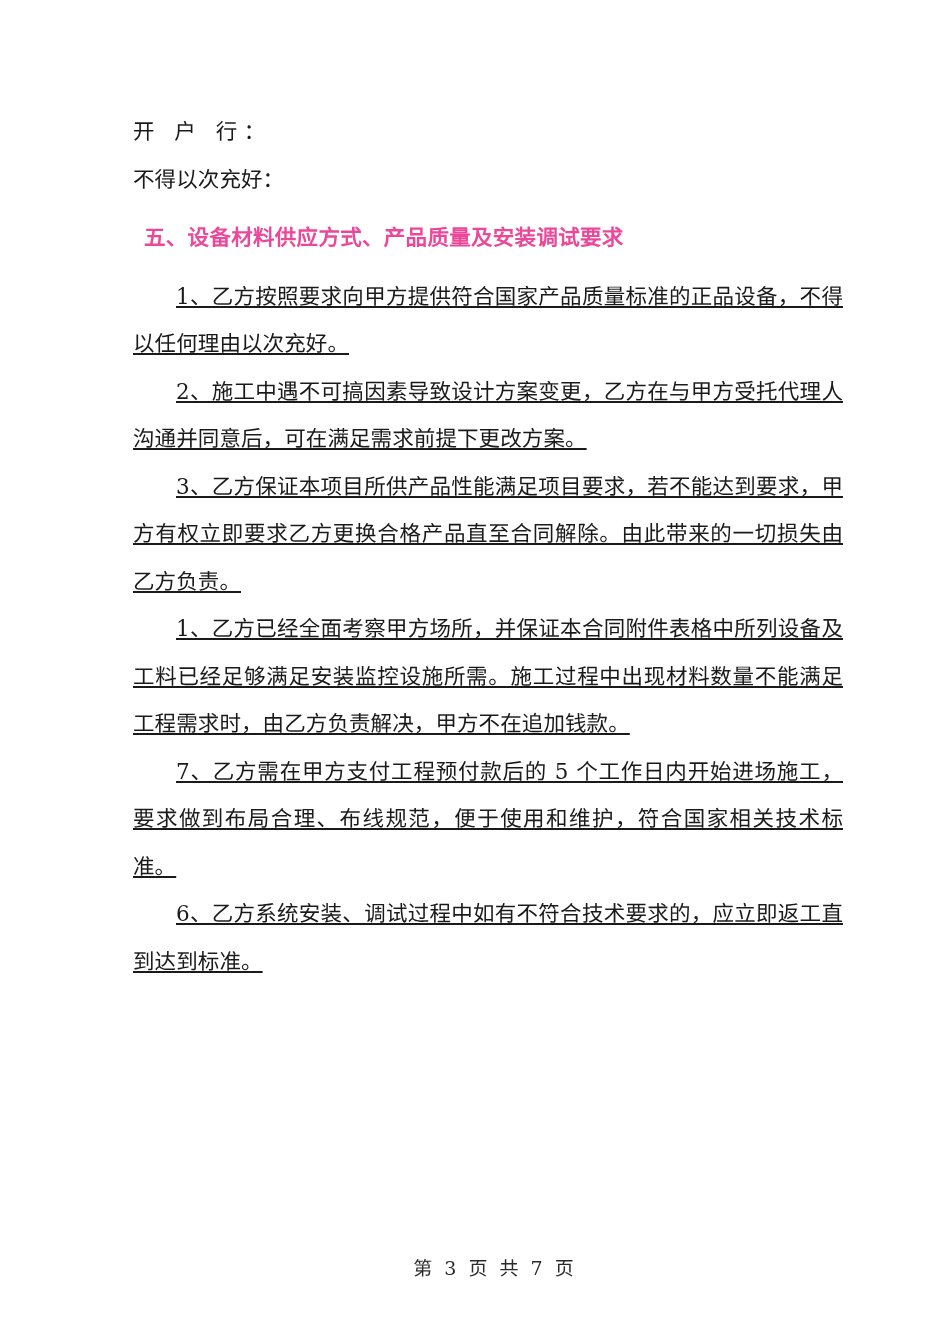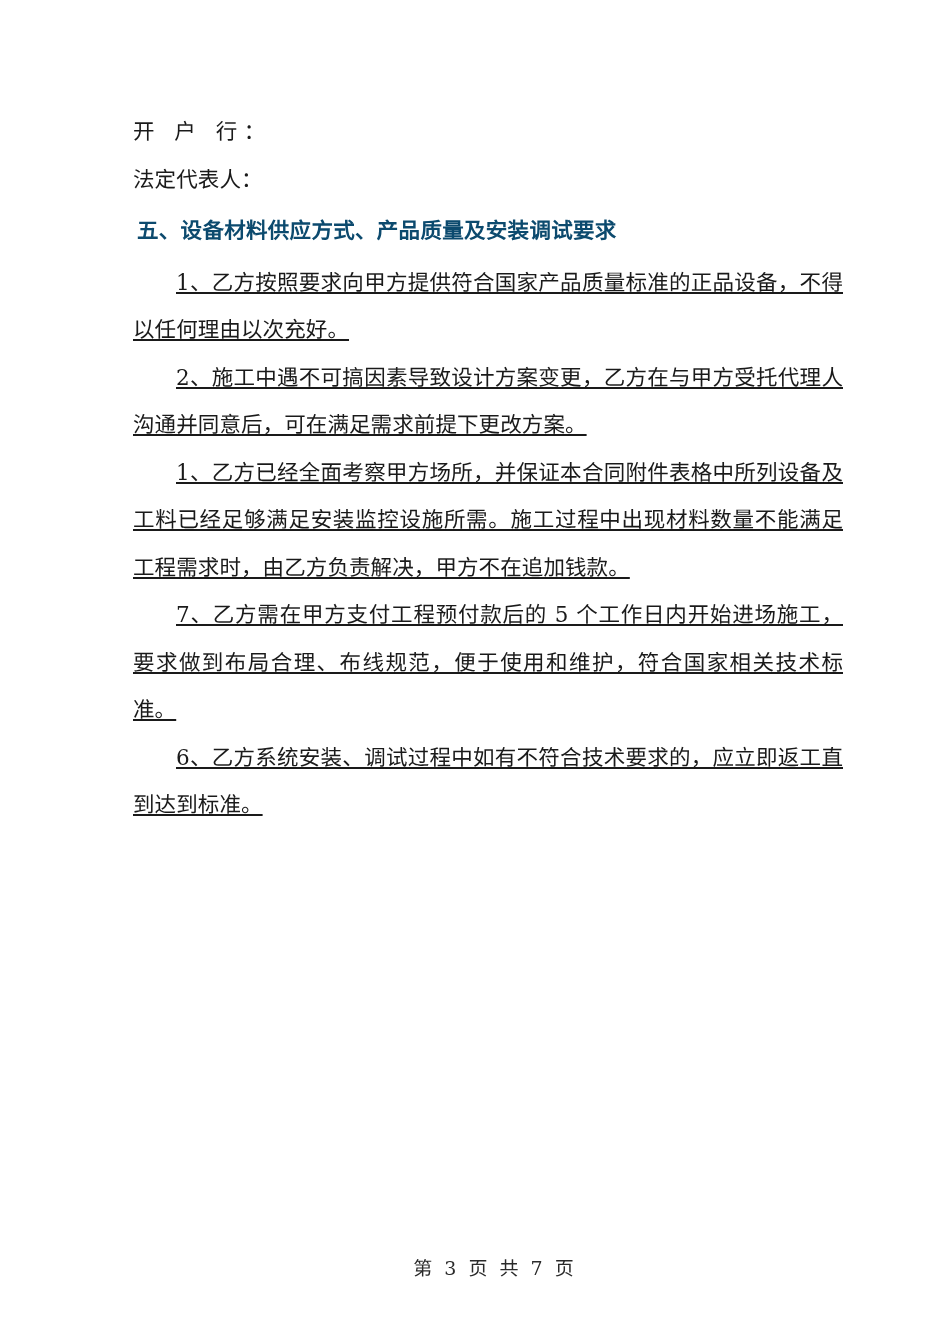--- a/index.html
+++ b/index.html
@@ -54,22 +54,22 @@
   .para.spaced {
     letter-spacing: 6.5px;
   }
 
   
   .heading {
     font-size: 21.5px;
     line-height: 47.5px;
     font-weight: bold;
     letter-spacing: 0.3px;
-    margin: 4px;
-    color: #0c4a6e;
+    margin: 11px;
+    color: #ec4899;
   }
 
   
   .footer {
     position: absolute;
     left: 0;
     top: 1243px;
     width: 950px;
     text-align: center;
     font-size: 19px;
@@ -81,28 +81,29 @@
 </style>
 </head>
 <body>
 
 <div class="page">
 
   <div class="page-body">
 
     <p class="para spaced">开 户 行：</p>
 
-    <p class="para">法定代表人：</p>
+    <p class="para">不得以次充好：</p>
 
     <p class="heading">五、设备材料供应方式、产品质量及安装调试要求</p>
 
     <p class="para indent">1、乙方按照要求向甲方提供符合国家产品质量标准的正品设备，不得以任何理由以次充好。</p>
 
     <p class="para indent">2、施工中遇不可搞因素导致设计方案变更，乙方在与甲方受托代理人沟通并同意后，可在满足需求前提下更改方案。</p>
 
+    <p class="para indent">3、乙方保证本项目所供产品性能满足项目要求，若不能达到要求，甲方有权立即要求乙方更换合格产品直至合同解除。由此带来的一切损失由乙方负责。</p>
 
 
     <p class="para indent">1、乙方已经全面考察甲方场所，并保证本合同附件表格中所列设备及工料已经足够满足安装监控设施所需。施工过程中出现材料数量不能满足工程需求时，由乙方负责解决，甲方不在追加钱款。</p>
 
 
     <p class="para indent">7、乙方需在甲方支付工程预付款后的 5 个工作日内开始进场施工，要求做到布局合理、布线规范，便于使用和维护，符合国家相关技术标准。</p>
 
     <p class="para indent">6、乙方系统安装、调试过程中如有不符合技术要求的，应立即返工直到达到标准。</p>
 
 

